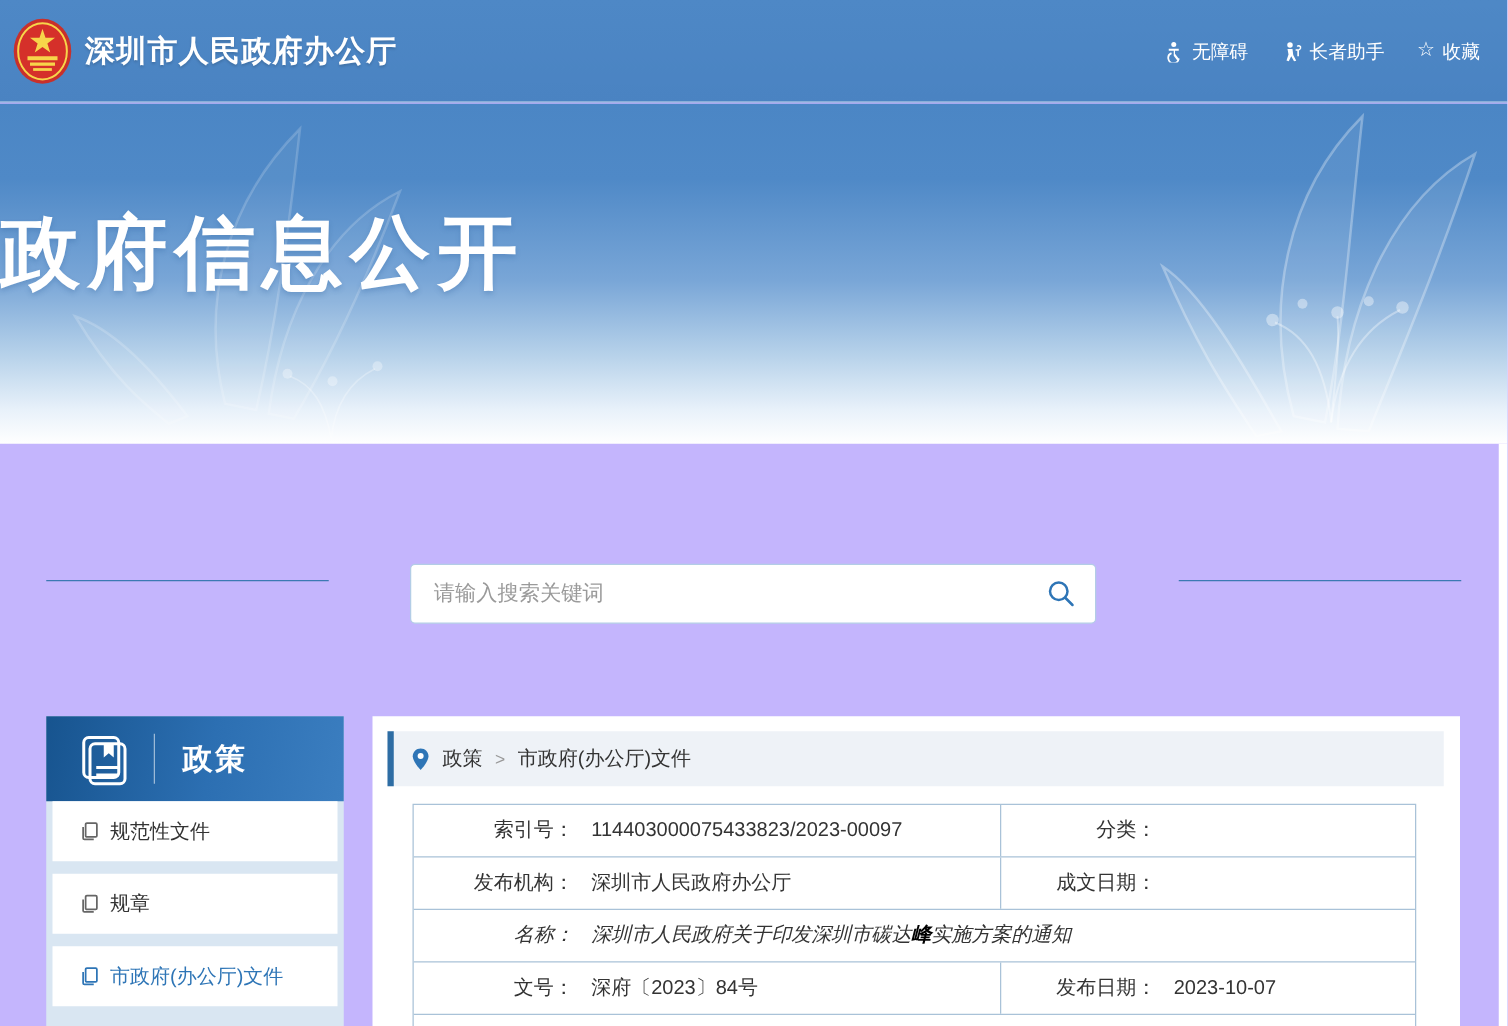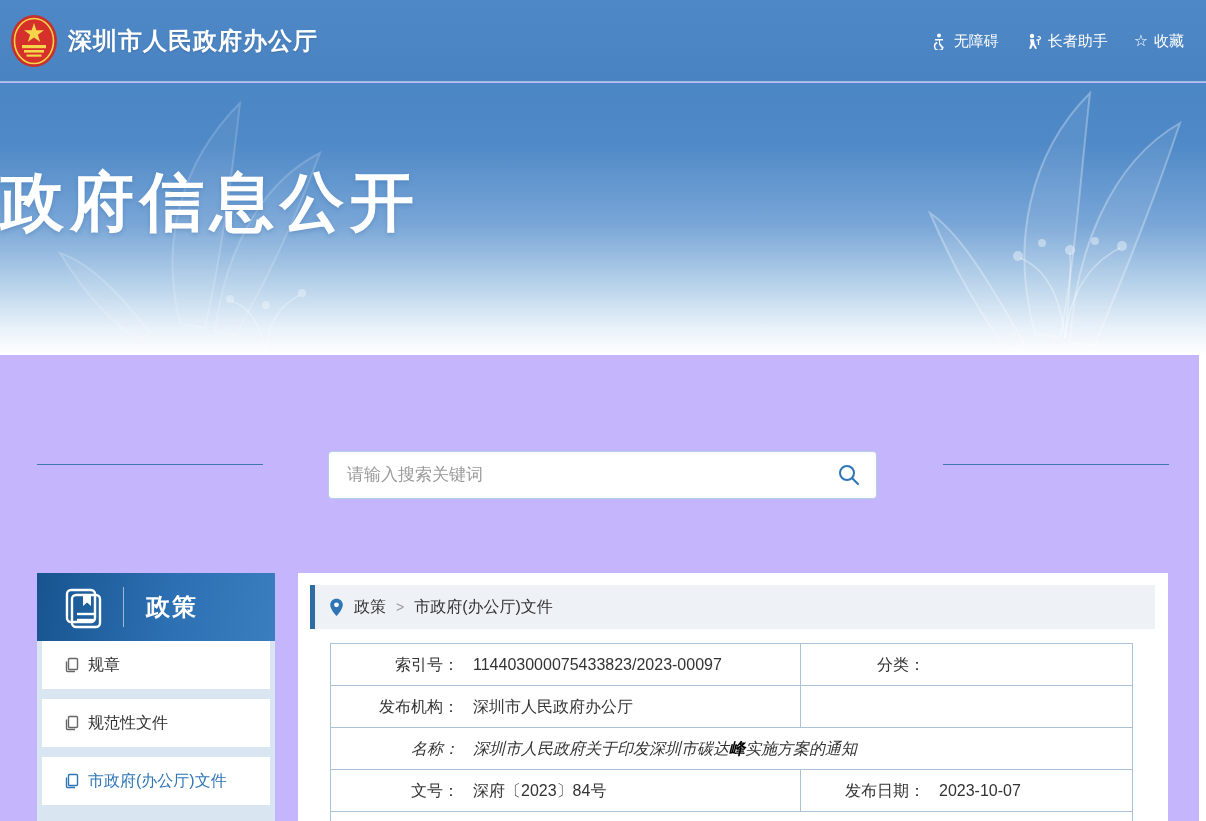--- a/index.html
+++ b/index.html
@@ -180,31 +180,31 @@
       <div class="sidebar-title">政策</div>
     </div>
 
     <div class="sidebar-item">
       <span class="doc-ic">
         <svg width="16" height="16" viewBox="0 0 16 16">
           <rect x="4.5" y="1.5" width="9" height="11" rx="1" fill="none" stroke="#666" stroke-width="1.4"></rect>
           <path d="M2.5 4.5 L2.5 13.5 a1 1 0 0 0 1 1 L11 14.5" fill="none" stroke="#666" stroke-width="1.4"></path>
         </svg>
       </span>
-      <span>规章</span>
+      <span>规范性文件</span>
     </div>
 
     <div class="sidebar-item">
       <span class="doc-ic">
         <svg width="16" height="16" viewBox="0 0 16 16">
           <rect x="4.5" y="1.5" width="9" height="11" rx="1" fill="none" stroke="#666" stroke-width="1.4"></rect>
           <path d="M2.5 4.5 L2.5 13.5 a1 1 0 0 0 1 1 L11 14.5" fill="none" stroke="#666" stroke-width="1.4"></path>
         </svg>
       </span>
-      <span>规范性文件</span>
+      <span>规章</span>
     </div>
 
     <div class="sidebar-item active">
       <span class="doc-ic">
         <svg width="16" height="16" viewBox="0 0 16 16">
           <rect x="4.5" y="1.5" width="9" height="11" rx="1" fill="none" stroke="#2e75b6" stroke-width="1.4"></rect>
           <path d="M2.5 4.5 L2.5 13.5 a1 1 0 0 0 1 1 L11 14.5" fill="none" stroke="#2e75b6" stroke-width="1.4"></path>
         </svg>
       </span>
       <span>市政府(办公厅)文件</span>
@@ -238,20 +238,21 @@
           <div class="val"></div>
         </div>
       </div>
 
       <div class="doc-row">
         <div class="c-left">
           <div class="lbl">发布机构：</div>
           <div class="val">深圳市人民政府办公厅</div>
         </div>
         <div class="c-right">
+          <div class="lbl r">成文日期：</div>
         </div>
       </div>
 
       <div class="doc-row">
         <div class="c-full">
           <div class="lbl">名称：</div>
           <div class="val"><span>深圳市人民政府关于印发深圳市碳达</span><span class="hl">峰</span><span>实施方案的通知</span></div>
         </div>
       </div>
 

